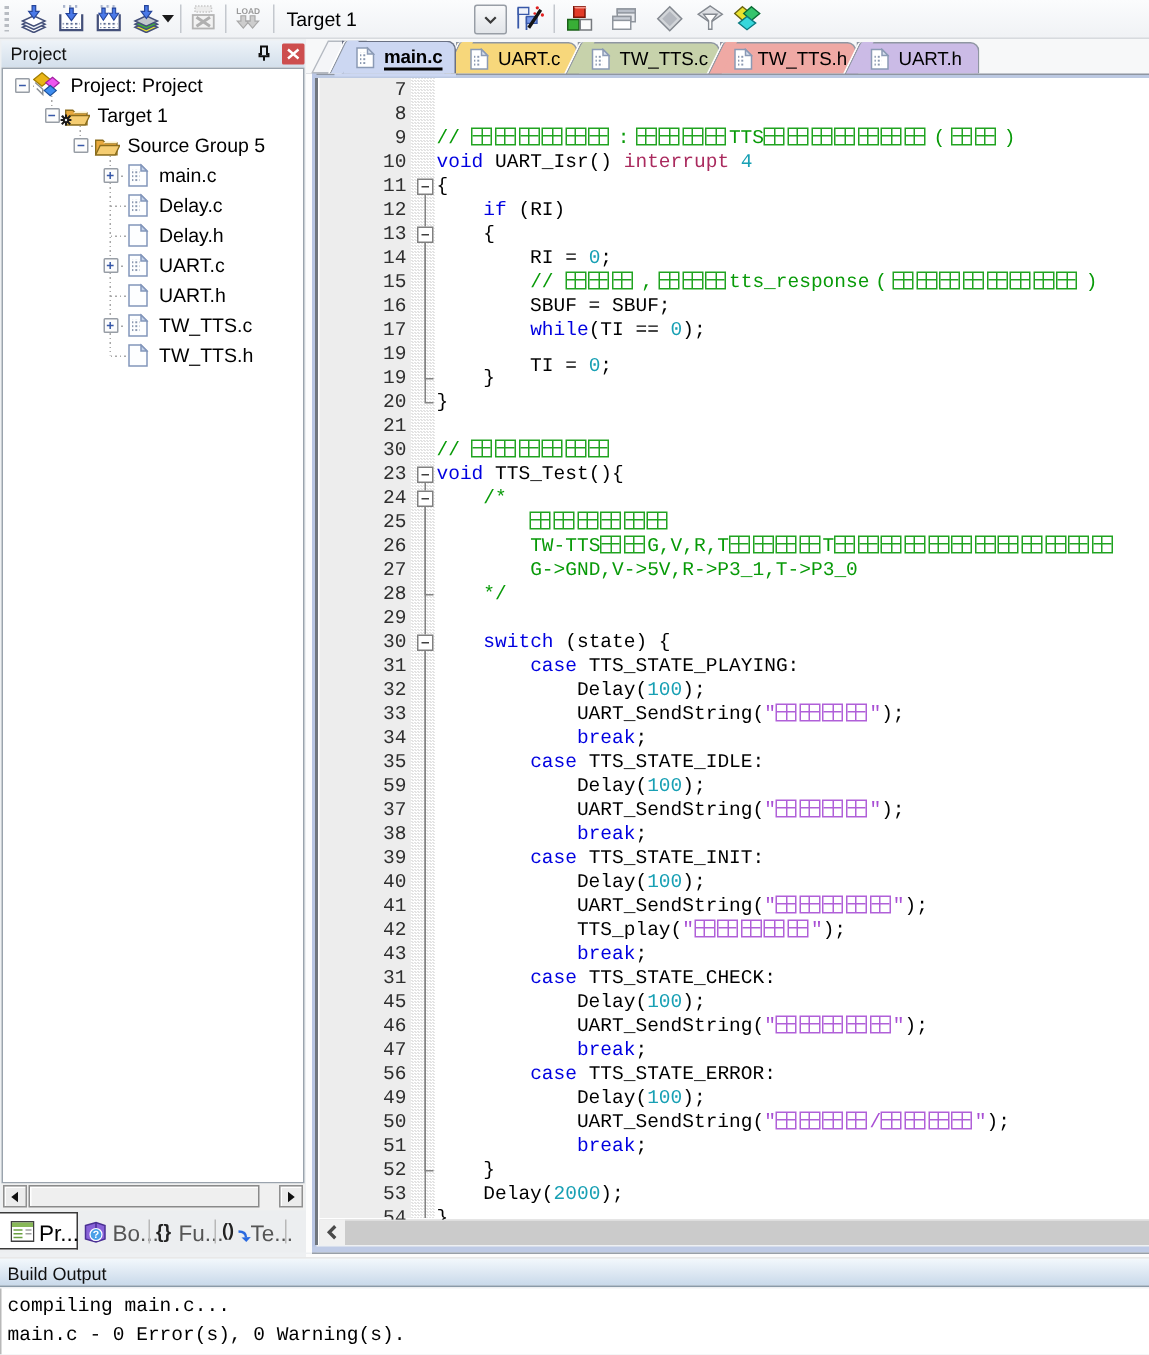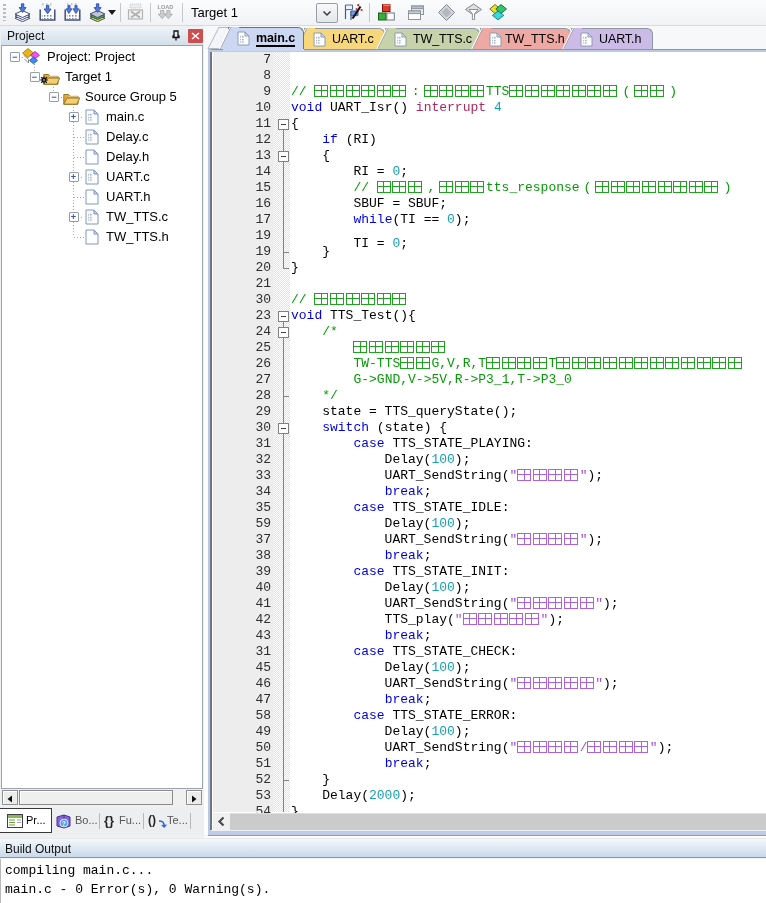--- a/index.html
+++ b/index.html
@@ -64,21 +64,21 @@
 
 
 #escroll { position:absolute; left:213px; top:813px; width:553px; height:17px; background:#cbcbcb; box-shadow:inset 0 1px 0 #dedede; }
 #escroll .btn { position:absolute; left:0px; top:0px; width:17px; height:17px; background:#f0f0f0; }
 
 
 .sbtn { position:absolute; top:1px; width:16px; height:15px; background:#ececec; border:1px solid #909090; box-shadow:inset 1px 1px 0 #fff; }
 #lthumb { position:absolute; left:18px; top:1px; width:154px; height:15px; background:#efefef; border:1px solid #8a8a8a; box-shadow:inset 1px 1px 0 #fff; }
 
 
-.btab { position:absolute; top:2px; height:25px; font-size:11px; color:#555; }
+.btab { position:absolute; top:2px; height:25px; font-size:15px; color:#555; }
 #btab1 { position:absolute; left:0; top:1px; width:52px; height:25px; background:#fff; border:1px solid #3a3a3a; border-left:none; }
 
 
 #bsplit { position:absolute; left:208px; top:834.5px; width:558px; height:1px; background:#989fa8; }
 #btitle { position:absolute; left:0; top:838px; width:766px; height:20px;
   background:linear-gradient(#f3f8fc,#c9d9ea); border-top:1px solid #e8e8e8; border-bottom:1px solid #8a9aa8; }
 #btitle span { position:absolute; left:5px; top:3px; font-size:12px; color:#101010; }
 #bout { position:absolute; left:0; top:859px; width:766px; height:44px; background:#fff; border-left:1px solid #b8b8b8; }
 #bout pre { position:absolute; left:4px; top:2px; font:13px "Liberation Mono"; color:#000; line-height:19px; }
 </style></head><body>
@@ -428,21 +428,21 @@
 <div class="gn" style="top:548px">38</div>
 <div class="gn" style="top:564px">39</div>
 <div class="gn" style="top:580px">40</div>
 <div class="gn" style="top:596px">41</div>
 <div class="gn" style="top:612px">42</div>
 <div class="gn" style="top:628px">43</div>
 <div class="gn" style="top:644px">31</div>
 <div class="gn" style="top:660px">45</div>
 <div class="gn" style="top:676px">46</div>
 <div class="gn" style="top:692px">47</div>
-<div class="gn" style="top:708px">58</div>
+<div class="gn" style="top:708px">56</div>
 <div class="gn" style="top:724px">49</div>
 <div class="gn" style="top:740px">50</div>
 <div class="gn" style="top:756px">51</div>
 <div class="gn" style="top:772px">52</div>
 <div class="gn" style="top:788px">53</div>
 <div class="gn" style="top:804px">54</div>
 <div class="fv" style="left:283px;top:129px;height:139px"></div>
 <div class="fv" style="left:283px;top:161px;height:91px"></div>
 <div class="fv" style="left:283px;top:321px;height:491px"></div>
 <div class="fv" style="left:283px;top:337px;height:59px"></div>
@@ -470,21 +470,20 @@
 <div class="cl" style="top:244px">    }</div>
 <div class="cl" style="top:260px">}</div>
 <div class="cl" style="top:276px"></div>
 <div class="cl" style="top:292px"><b class="c">// <i class="cj"></i><i class="cj"></i><i class="cj"></i><i class="cj"></i><i class="cj"></i><i class="cj"></i></b></div>
 <div class="cl" style="top:308px"><b class="k">void</b> TTS_Test(){</div>
 <div class="cl" style="top:324px">    <b class="c">/*</b></div>
 <div class="cl" style="top:340px">        <b class="c"><i class="cj"></i><i class="cj"></i><i class="cj"></i><i class="cj"></i><i class="cj"></i><i class="cj"></i></b></div>
 <div class="cl" style="top:356px">        <b class="c">TW-TTS<i class="cj"></i><i class="cj"></i>G,V,R,T<i class="cj"></i><i class="cj"></i><i class="cj"></i><i class="cj"></i>T<i class="cj"></i><i class="cj"></i><i class="cj"></i><i class="cj"></i><i class="cj"></i><i class="cj"></i><i class="cj"></i><i class="cj"></i><i class="cj"></i><i class="cj"></i><i class="cj"></i><i class="cj"></i></b></div>
 <div class="cl" style="top:372px">        <b class="c">G-&gt;GND,V-&gt;5V,R-&gt;P3_1,T-&gt;P3_0</b></div>
 <div class="cl" style="top:388px">    <b class="c">*/</b></div>
-<div class="cl" style="top:404px">    state = TTS_queryState();</div>
 <div class="cl" style="top:420px">    <b class="k">switch</b> (state) {</div>
 <div class="cl" style="top:436px">        <b class="k">case</b> TTS_STATE_PLAYING:</div>
 <div class="cl" style="top:452px">            Delay(<b class="n">100</b>);</div>
 <div class="cl" style="top:468px">            UART_SendString(<b class="s">"<i class="cj"></i><i class="cj"></i><i class="cj"></i><i class="cj"></i>"</b>);</div>
 <div class="cl" style="top:484px">            <b class="k">break</b>;</div>
 <div class="cl" style="top:500px">        <b class="k">case</b> TTS_STATE_IDLE:</div>
 <div class="cl" style="top:516px">            Delay(<b class="n">100</b>);</div>
 <div class="cl" style="top:532px">            UART_SendString(<b class="s">"<i class="cj"></i><i class="cj"></i><i class="cj"></i><i class="cj"></i>"</b>);</div>
 <div class="cl" style="top:548px">            <b class="k">break</b>;</div>
 <div class="cl" style="top:564px">        <b class="k">case</b> TTS_STATE_INIT:</div>

